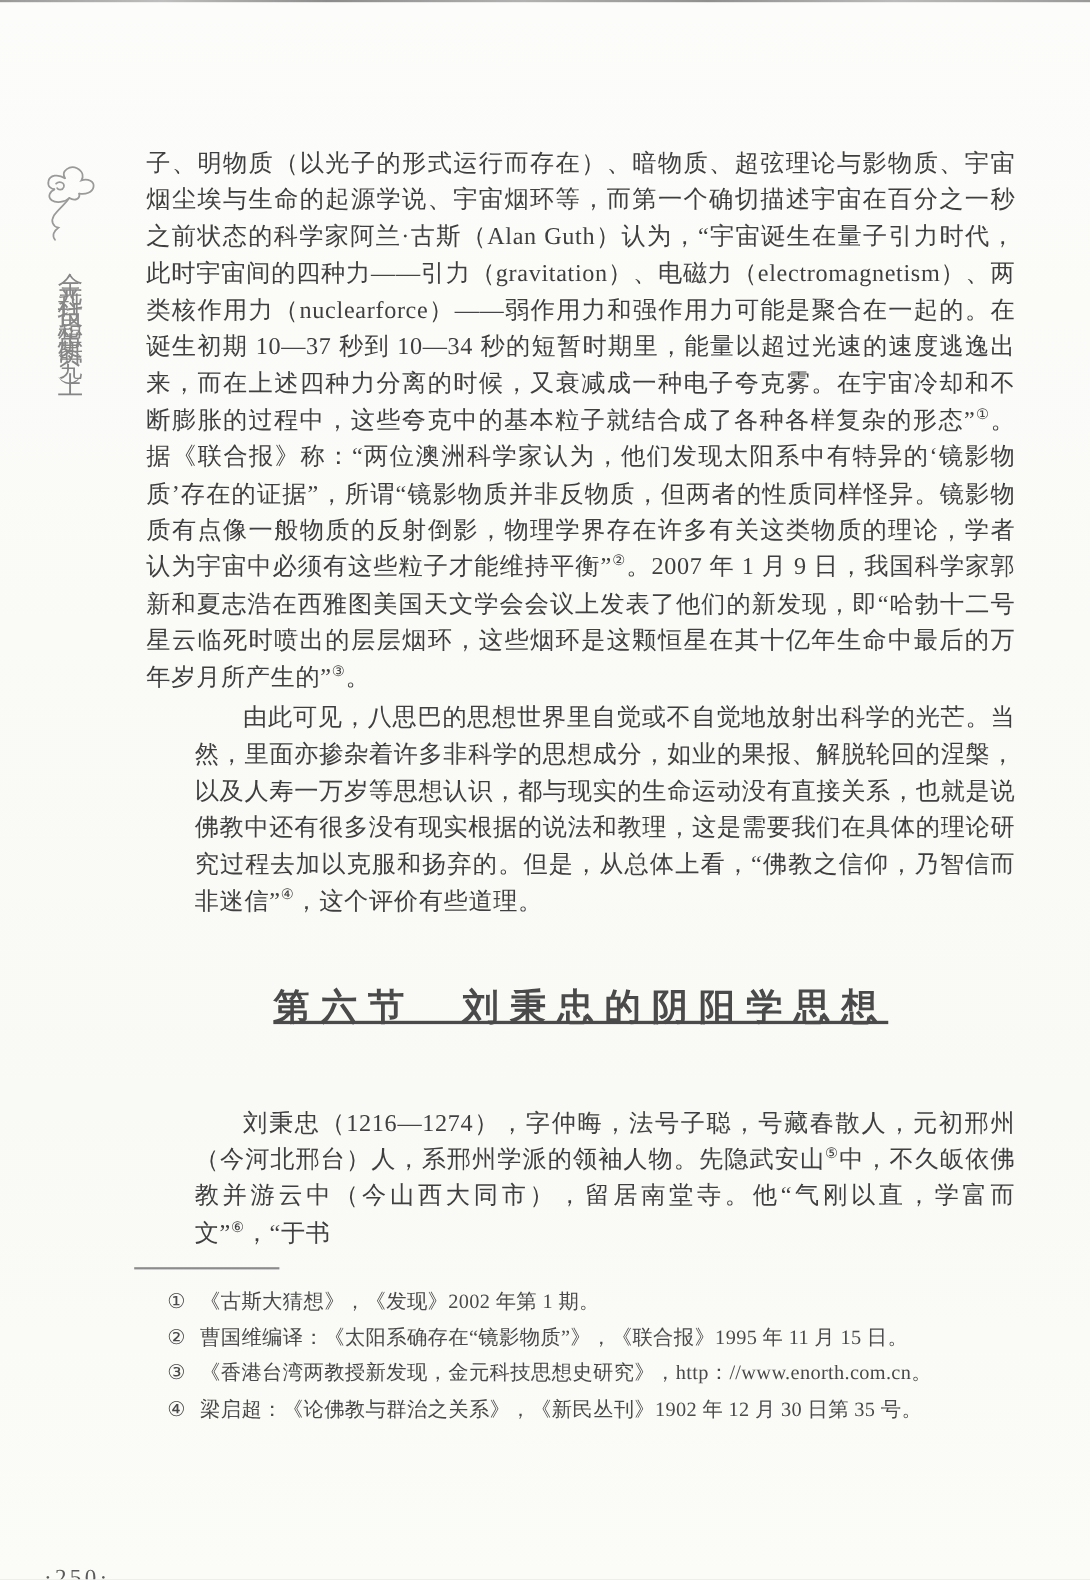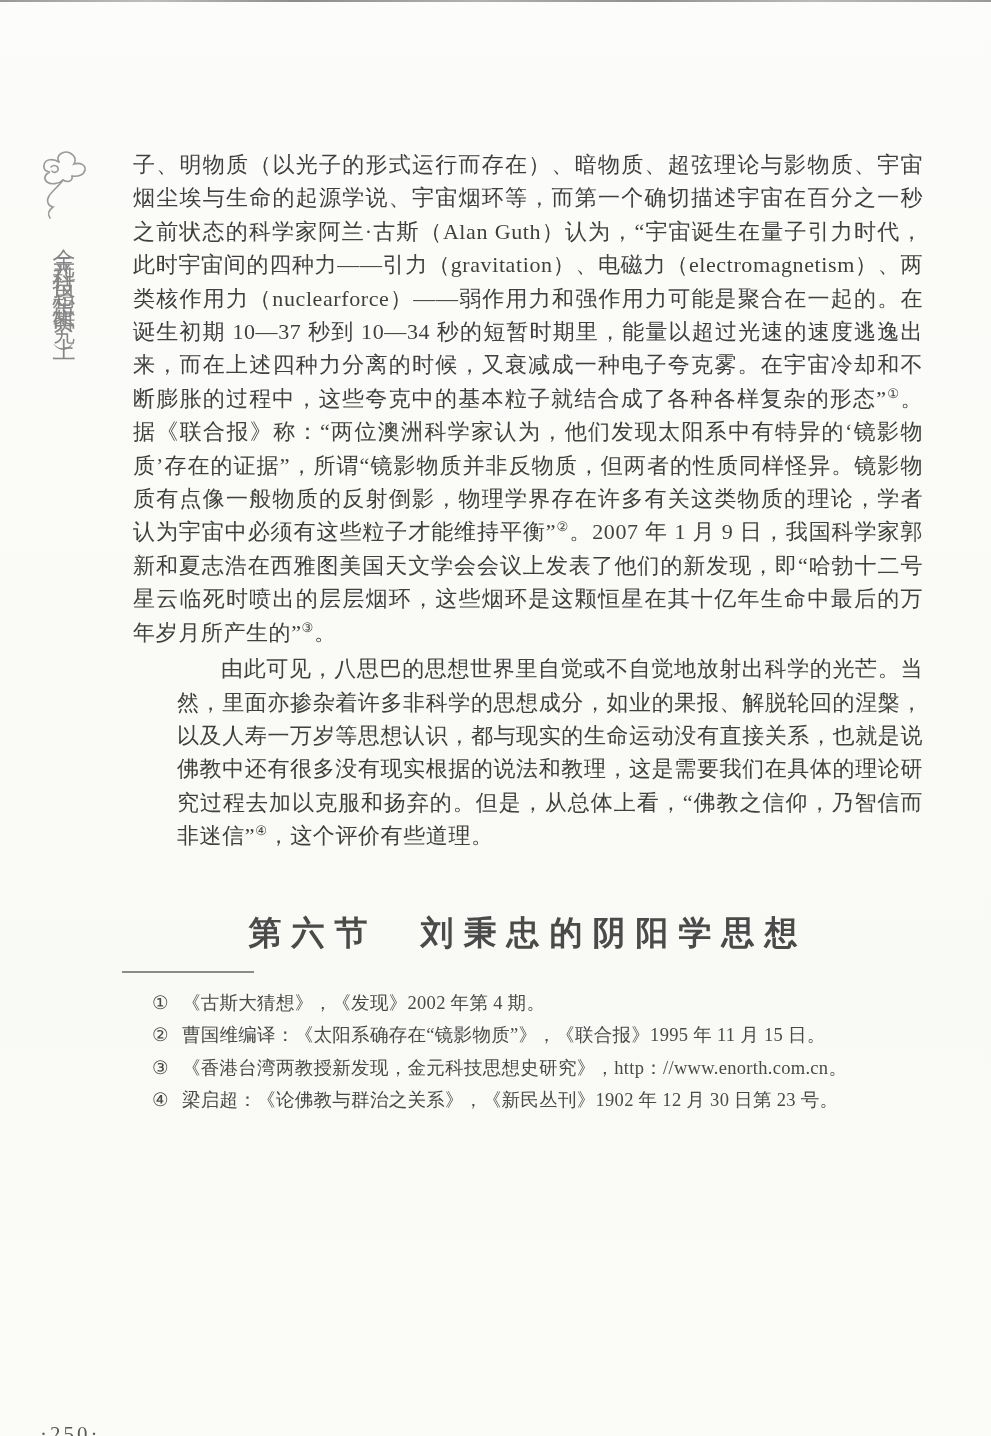--- a/index.html
+++ b/index.html
@@ -28,21 +28,21 @@
   .spine-title {
     writing-mode: vertical-rl;
     font-size: 23px;
     letter-spacing: 9px;
     color: #868686;
     font-weight: 500;
     line-height: 1;
   }
   
   .main-col {
-    position: absolute; left: 133px; top: 148px; width: 790px;
+    position: absolute; left: 133px; top: 131px; width: 790px;
   }
   .para {
     font-size: 22px;
     line-height: 33.4px;
     letter-spacing: 0.6px;
     text-align: justify;
     text-justify: inter-ideograph;
     color: #3f3f3f;
   }
   .para.indent { text-indent: 2em; margin-left: 44px; }
@@ -50,20 +50,21 @@
   sup { font-size: 0.6em; vertical-align: super; line-height: 0; }
   .section-heading {
     margin-top: 57px;
     text-align: center;
     font-size: 33px;
     font-weight: bold;
     letter-spacing: 10px;
     color: #4a4a4a;
     line-height: 46px;
     font-family: "Liberation Serif", "DejaVu Serif", serif;
+    text-decoration: underline;
   }
   .para.after-heading { margin-top: 65px; }
   .footnote-divider {
     margin-top: 15px;
     margin-left: -11px;
     width: 132px;
     border-top: 2px solid #8b8b8b;
   }
   .footnotes {
     margin-top: 17px;
@@ -108,27 +109,28 @@
   </aside>
 
   <main class="main-col">
 
     <p class="para">子、明物质（以光子的形式运行而存在）、暗物质、超弦理论与影物质、宇宙烟尘埃与生命的起源学说、宇宙烟环等，而第一个确切描述宇宙在百分之一秒之前状态的科学家阿兰·古斯（Alan Guth）认为，“宇宙诞生在量子引力时代，此时宇宙间的四种力——引力（gravitation）、电磁力（electromagnetism）、两类核作用力（nuclearforce）——弱作用力和强作用力可能是聚合在一起的。在诞生初期 10—37 秒到 10—34 秒的短暂时期里，能量以超过光速的速度逃逸出来，而在上述四种力分离的时候，又衰减成一种电子夸克雾。在宇宙冷却和不断膨胀的过程中，这些夸克中的基本粒子就结合成了各种各样复杂的形态”<sup>①</sup>。据《联合报》称：“两位澳洲科学家认为，他们发现太阳系中有特异的‘镜影物质’存在的证据”，所谓“镜影物质并非反物质，但两者的性质同样怪异。镜影物质有点像一般物质的反射倒影，物理学界存在许多有关这类物质的理论，学者认为宇宙中必须有这些粒子才能维持平衡”<sup>②</sup>。2007 年 1 月 9 日，我国科学家郭新和夏志浩在西雅图美国天文学会会议上发表了他们的新发现，即“哈勃十二号星云临死时喷出的层层烟环，这些烟环是这颗恒星在其十亿年生命中最后的万年岁月所产生的”<sup>③</sup>。</p>
 
     <p class="para indent">由此可见，八思巴的思想世界里自觉或不自觉地放射出科学的光芒。当然，里面亦掺杂着许多非科学的思想成分，如业的果报、解脱轮回的涅槃，以及人寿一万岁等思想认识，都与现实的生命运动没有直接关系，也就是说佛教中还有很多没有现实根据的说法和教理，这是需要我们在具体的理论研究过程去加以克服和扬弃的。但是，从总体上看，“佛教之信仰，乃智信而非迷信”<sup>④</sup>，这个评价有些道理。</p>
 
     <h2 class="section-heading">第六节　刘秉忠的阴阳学思想</h2>
 
+    <p class="para indent after-heading">刘秉忠（1216—1274），字仲晦，法号子聪，号藏春散人，元初邢州（今河北邢台）人，系邢州学派的领袖人物。先隐武安山<sup>⑤</sup>中，不久皈依佛教并游云中（今山西大同市），留居南堂寺。他“气刚以直，学富而文”<sup>⑥</sup>，“于书</p>
 
     <div class="footnote-divider"></div>
 
     <section class="footnotes">
-      <p class="footnote"><span class="fn-marker">①</span><span>《古斯大猜想》，《发现》2002 年第 4 期。</span></p>
+      <p class="footnote"><span class="fn-marker">①</span><span>《古斯大猜想》，《发现》2002 年第 1 期。</span></p>
       <p class="footnote"><span class="fn-marker">②</span><span>曹国维编译：《太阳系确存在“镜影物质”》，《联合报》1995 年 11 月 15 日。</span></p>
       <p class="footnote"><span class="fn-marker">③</span><span>《香港台湾两教授新发现，金元科技思想史研究》，http：//www.enorth.com.cn。</span></p>
-      <p class="footnote"><span class="fn-marker">④</span><span>梁启超：《论佛教与群治之关系》，《新民丛刊》1902 年 12 月 30 日第 23 号。</span></p>
+      <p class="footnote"><span class="fn-marker">④</span><span>梁启超：《论佛教与群治之关系》，《新民丛刊》1902 年 12 月 30 日第 35 号。</span></p>
     </section>
 
   </main>
 
   <div class="page-number">·250·</div>
 
 </div>
 
 </body></html>

